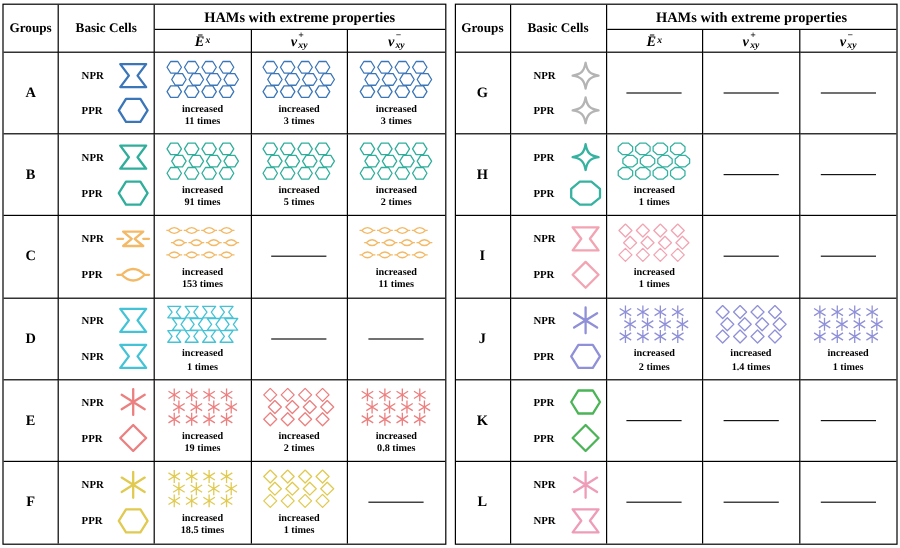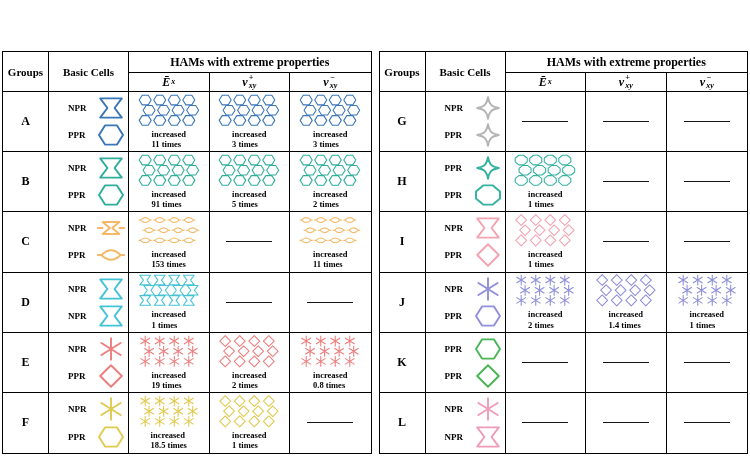--- a/index.html
+++ b/index.html
@@ -1,21 +1,21 @@
 <!DOCTYPE html>
 <html><head>
 <meta charset="utf-8">
 <style>
   * { margin:0; padding:0; box-sizing:border-box; }
   html,body { background:#ffffff; }
   body { font-family:"Liberation Serif", serif; color:#000; }
 
   .figure { width:750px; height:457px; display:flex; gap:7px; padding:3px 2px; background:#fff; }
 
-  .ham-table { flex:1; border:1.5px solid #000; background:#fff; display:flex; flex-direction:column;margin-top:48px; }
+  .ham-table { flex:1; border:1.5px solid #000; background:#fff; display:flex; flex-direction:column; }
 
   .thead { display:grid; grid-template-columns:46px 80px 1fr 1fr 1fr; grid-template-rows:21px 19px; }
   .th { border-right:1px solid #000; border-bottom:1px solid #000;
         display:flex; align-items:center; justify-content:center; font-weight:bold; }
   .th.groups { grid-row:1/3; grid-column:1; font-size:11px; }
   .th.basics { grid-row:1/3; grid-column:2; font-size:11px; }
   .th.hams   { grid-row:1; grid-column:3/6; font-size:12px; border-right:0; }
   .th.sym    { grid-row:2; font-size:12px; }
   .th.c3 { grid-column:3; } .th.c4 { grid-column:4; } .th.c5 { grid-column:5; border-right:0; }
 
@@ -34,21 +34,21 @@
   .tbody .trow:last-child .td { border-bottom:0; }
 
   .td.group { font-weight:bold; font-size:12px; }
 
   .td.basics { justify-content:space-evenly; align-items:stretch; padding:1px 2px; }
   .cellrow { display:flex; align-items:center; gap:3px; padding-left:5px;justify-content:flex-end; }
   .clabel { font-weight:bold; font-size:9px; width:25px; flex:none; }
   .cshape { flex:none; }
 
   .td.ham { gap:1px; }
-  .cap { font-weight:bold; font-size:8.5px; line-height:1.2; text-align:left; }
+  .cap { font-weight:bold; font-size:8.5px; line-height:1.2; text-align:center; }
   .dash { width:46px; border-top:1.7px solid #141414; }
   .lattice { display:block; }
 </style>
 </head>
 <body>
 
 <div class="figure">
 
   <div class="ham-table">
     <div class="thead">

